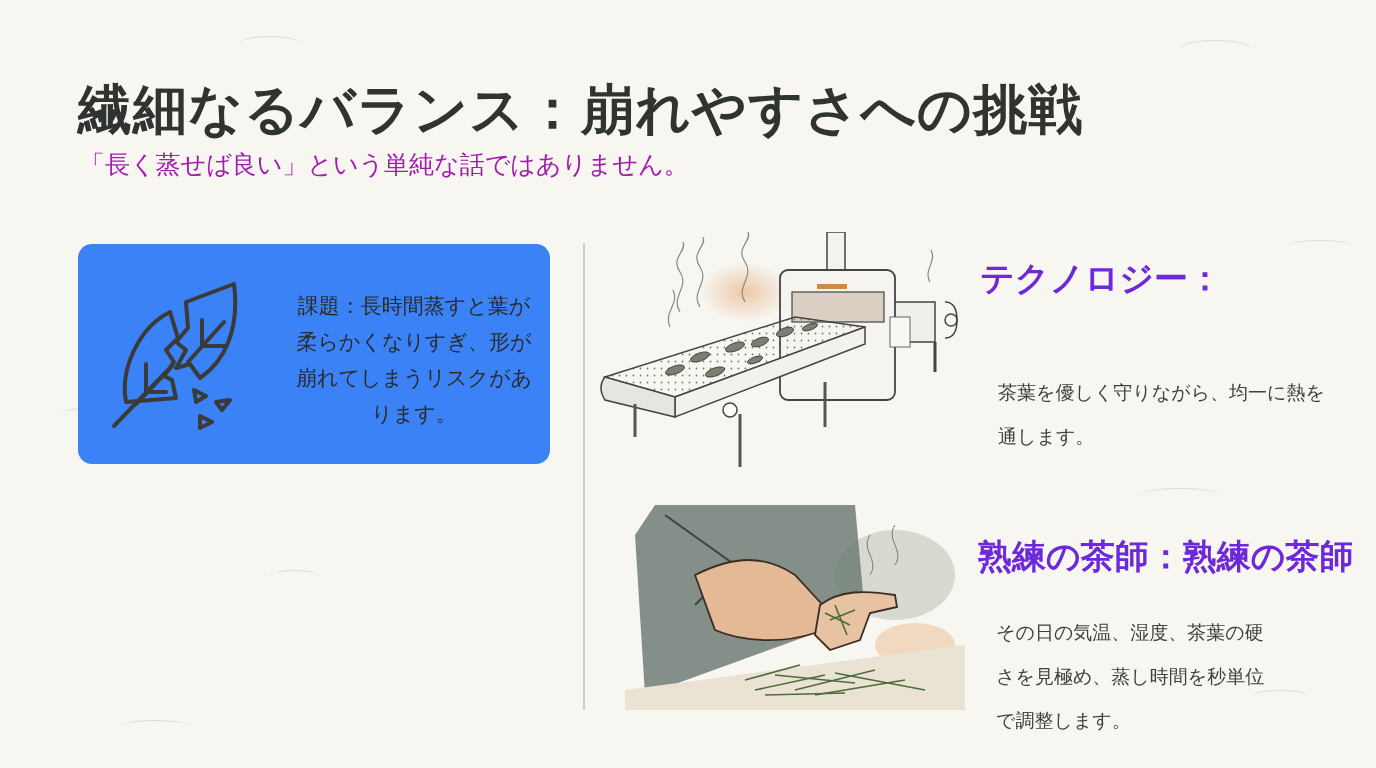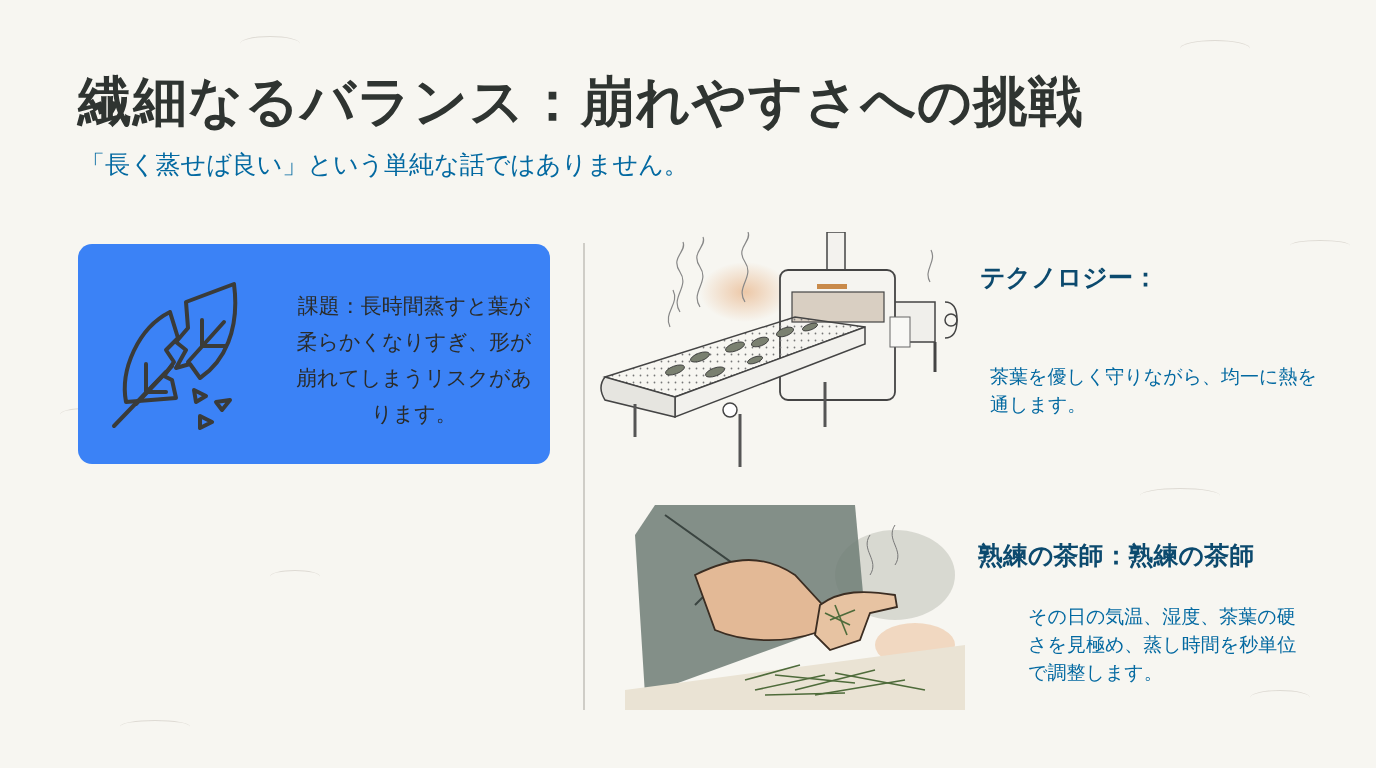--- a/index.html
+++ b/index.html
@@ -4,48 +4,48 @@
 <style>
   html, body { margin: 0; padding: 0; }
   body {
     width: 1376px; height: 768px; overflow: hidden; position: relative;
     background: #f7f6f1;
     font-family: "DejaVu Sans", sans-serif;
     color: #2c2e2b;
   }
   .fiber { position: absolute; border-top: 1px solid rgba(190,185,175,0.45); border-radius: 50%; }
   .title {
-    position: absolute; left: 78px; top: 66px; margin: 0;
+    position: absolute; left: 78px; top: 74px; margin: 0;
     font-family: "DejaVu Serif", serif; font-weight: bold;
     font-size: 54px; letter-spacing: 1px; color: #2f3431; white-space: nowrap;
   }
   .subtitle {
     position: absolute; left: 80px; top: 148px; margin: 0;
-    font-size: 25px; color: #0369a1; white-space: nowrap;
+    font-size: 25px; color: #a21caf; white-space: nowrap;
   }
   .card {
     position: absolute; left: 78px; top: 244px; width: 472px; height: 220px;
     background: #3b82f6; border-radius: 14px; text-align: center;
   }
   .card-icon { position: absolute; left: 30px; top: 36px; width: 130px; height: 150px; }
   .card-text {
     position: absolute; left: 216px; top: 44px; width: 240px; margin: 0;
     font-size: 21px; line-height: 36px; color: #2a2b29;
   }
   .divider { position: absolute; left: 583px; top: 243px; width: 2px; height: 467px; background: #cfcdc7; }
   .illus { position: absolute; }
   .illus-belt { left: 595px; top: 232px; width: 370px; height: 240px; }
   .illus-hand { left: 625px; top: 495px; width: 340px; height: 215px; }
   .feature-title {
     position: absolute; margin: 0;
     font-family: "DejaVu Serif", serif; font-weight: bold;
-    font-size: 25px; line-height: 40px; color: #0c4a6e; white-space: nowrap;
+    font-size: 34px; line-height: 40px; color: #6d28d9; white-space: nowrap;
   }
   .feature-desc {
-    position: absolute; margin: 8px; font-size: 19px; line-height: 28px; color: #0369a1;
+    position: absolute; margin: 16px; font-size: 19px; line-height: 44px; color: #404040;
   }
 </style>
 </head>
 <body>
 
 <div class="fiber" style="left:240px;top:36px;width:60px;height:14px;"></div>
 <div class="fiber" style="left:1180px;top:40px;width:70px;height:16px;"></div>
 <div class="fiber" style="left:60px;top:408px;width:50px;height:12px;"></div>
 <div class="fiber" style="left:1290px;top:240px;width:60px;height:10px;"></div>
 <div class="fiber" style="left:1140px;top:488px;width:80px;height:14px;"></div>
@@ -149,13 +149,13 @@
     <line x1="210" y1="178" x2="300" y2="195"></line>
     <line x1="140" y1="200" x2="220" y2="198"></line>
   </g>
   <g fill="none" stroke="#777" stroke-width="1">
     <path d="M245 40 C235 55 255 65 245 80"></path>
     <path d="M270 30 C260 45 280 55 270 70"></path>
   </g>
 </svg>
 
 <h2 class="feature-title" style="left:978px;top:536px;">熟練の茶師：熟練の茶師</h2>
-<p class="feature-desc" style="left:1020px;top:594px;width:270px;">その日の気温、湿度、茶葉の硬さを見極め、蒸し時間を秒単位で調整します。</p>
+<p class="feature-desc" style="left:980px;top:594px;width:270px;">その日の気温、湿度、茶葉の硬さを見極め、蒸し時間を秒単位で調整します。</p>
 
 </body></html>

